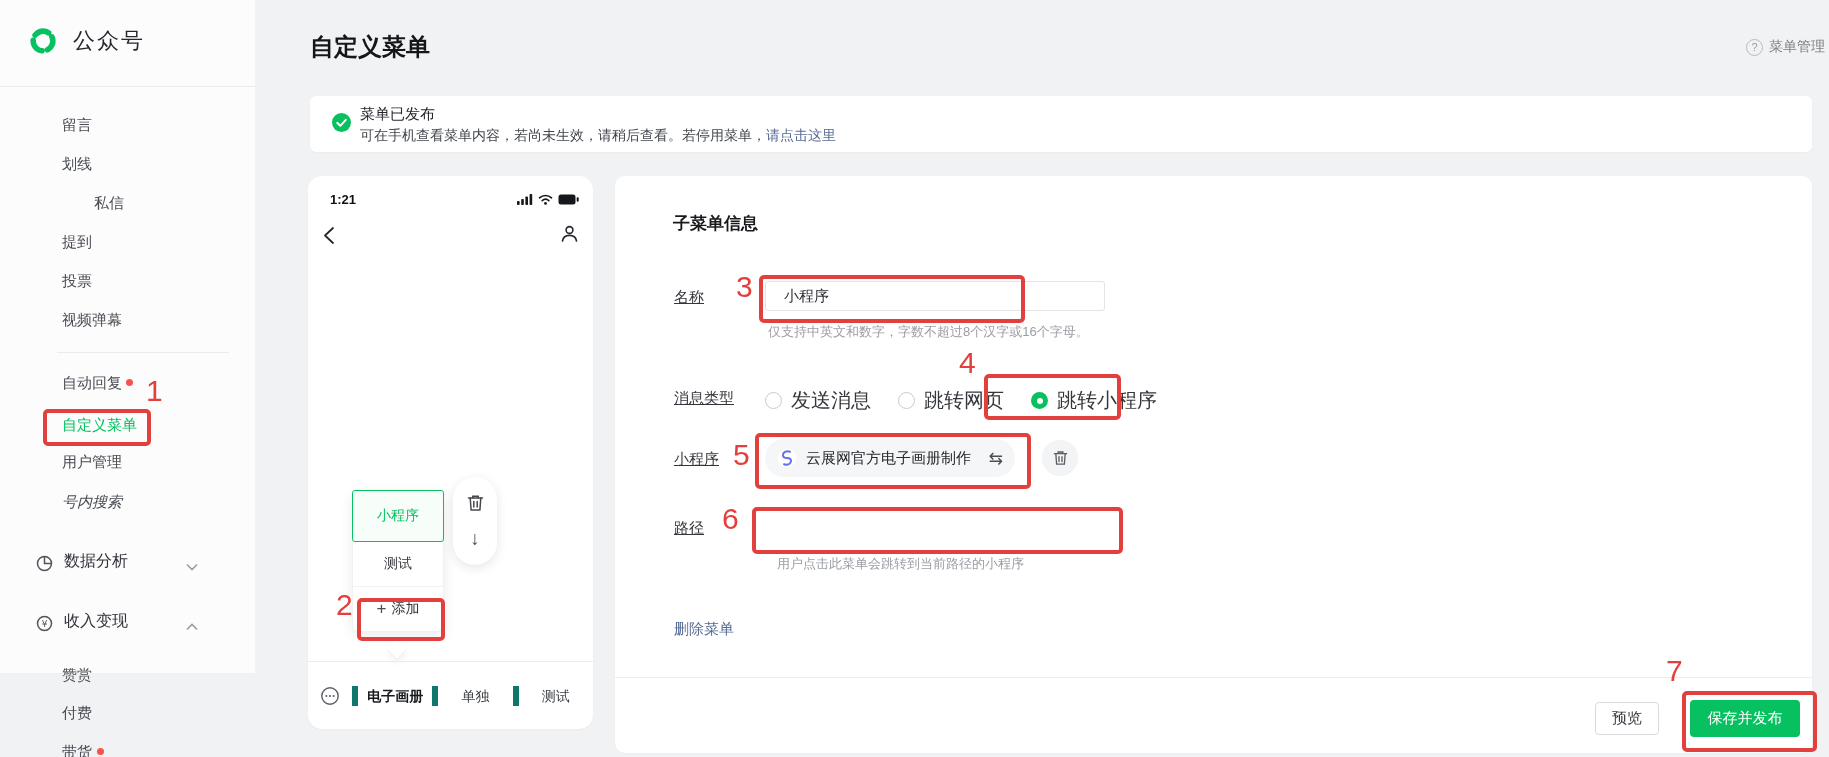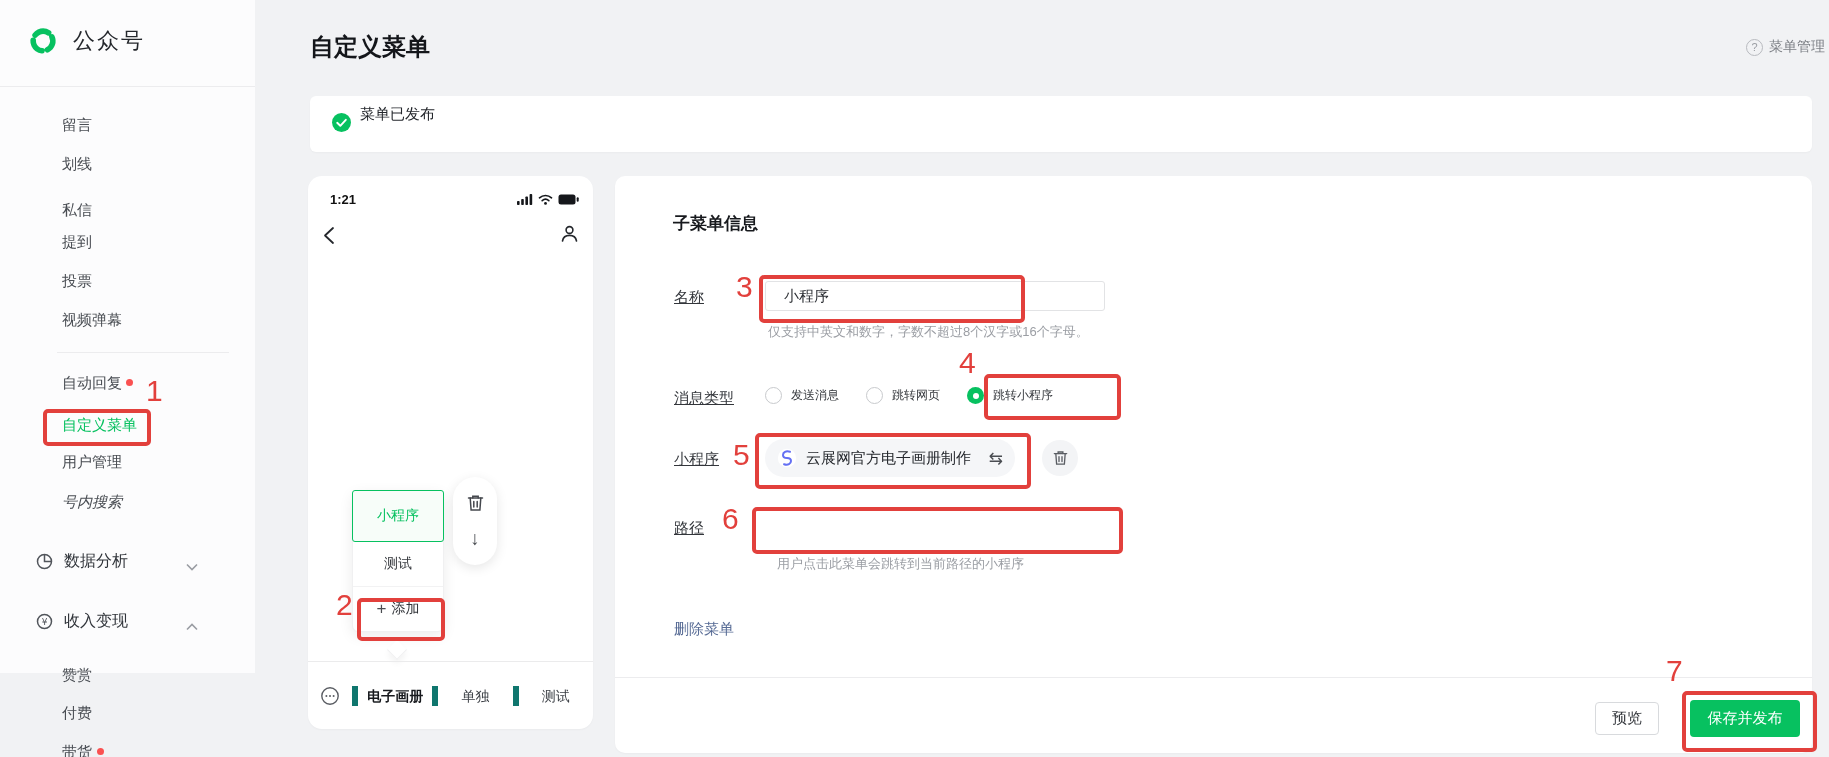--- a/index.html
+++ b/index.html
@@ -12,21 +12,21 @@
   }
   .abs{position:absolute;}
   .card{position:absolute;background:#ffffff;border-radius:10px;box-shadow:0 1px 2px rgba(0,0,0,.03);}
   
   .sidebar{position:absolute;left:0;top:0;width:255px;height:673px;background:#fcfcfd;}
   .logo-row{position:absolute;left:28px;top:26px;display:flex;align-items:center;gap:15px;}
   .brand{font-size:22px;color:#24272c;letter-spacing:2px;}
   .sb-divider{position:absolute;height:1px;background:#ececee;}
   .sb-item{position:absolute;left:62px;font-size:15px;color:#494d53;cursor:pointer;white-space:nowrap;}
   .sb-item.active{color:#07c160;}
-  .sb-section{position:absolute;left:36px;display:flex;align-items:center;gap:11px;font-size:16px;color:#30343a;cursor:pointer;}
+  .sb-section{position:absolute;left:36px;display:flex;align-items:flex-end;gap:11px;font-size:16px;color:#30343a;cursor:pointer;}
   .dot{position:absolute;width:7px;height:7px;border-radius:50%;background:#fa5151;}
   .chev{position:absolute;left:186px;}
   
   .page-title{position:absolute;left:310px;top:31px;font-size:24px;font-weight:700;color:#14161a;margin:0;}
   .help{position:absolute;right:4px;top:38px;display:flex;align-items:center;gap:6px;font-size:14px;color:#7d8086;cursor:pointer;}
   .qmark{width:15px;height:15px;border-radius:50%;border:1px solid #b8babf;color:#9a9da3;font-size:11px;display:flex;align-items:center;justify-content:center;}
   
   .notice{left:310px;top:96px;width:1502px;height:56px;border-radius:6px;}
   .notice-title{position:absolute;left:50px;top:9px;font-size:15px;color:#24272c;font-weight:500;}
   .notice-body{position:absolute;left:50px;top:31px;font-size:14px;color:#42464c;}
@@ -52,21 +52,21 @@
   
   .form{left:615px;top:176px;width:1197px;height:577px;border-radius:10px;}
   .form-title{position:absolute;left:58px;top:36px;font-size:17px;font-weight:700;color:#17191d;}
   .flabel{position:absolute;left:59px;font-size:15px;color:#33363b;text-decoration:underline;}
   .tinput{position:absolute;border:1px solid #e2e3e5;border-radius:3px;background:#fff;font-size:15px;color:#2b2e33;display:flex;align-items:center;padding:0 18px;box-sizing:border-box;white-space:nowrap;overflow:hidden;}
   .hint{position:absolute;font-size:13px;color:#9b9ea4;text-align:right;}
   .radio{display:flex;align-items:center;gap:9px;cursor:pointer;}
   .rb{width:17px;height:17px;border-radius:50%;border:1px solid #c8cacd;background:#fff;box-sizing:border-box;}
   .rb.on{border:none;background:#07c160;position:relative;}
   .rb.on::after{content:"";position:absolute;left:5.5px;top:5.5px;width:6px;height:6px;border-radius:50%;background:#fff;}
-  .radio-label{font-size:12px;color:#33363b;text-align:center;}
+  .radio-label{font-size:20px;color:#33363b;text-align:center;}
   .mp-pill{position:absolute;left:150px;top:263px;width:250px;height:38px;background:#f5f6f8;border-radius:19px;display:flex;align-items:center;gap:9px;padding:0 12px;box-sizing:border-box;cursor:pointer;}
   .mp-name{font-size:15px;color:#25282d;flex:1;white-space:nowrap;overflow:hidden;}
   .swap{font-size:17px;color:#4a4d52;}
   .trash-btn{position:absolute;left:427px;top:264px;width:36px;height:36px;border-radius:50%;background:#f3f4f6;display:flex;align-items:center;justify-content:center;cursor:pointer;}
   .del-link{position:absolute;left:59px;top:444px;font-size:15px;color:#576b95;cursor:pointer;}
   .form-divider{position:absolute;left:0;top:501px;width:1197px;height:1px;background:#ececee;}
   .btn{position:absolute;border-radius:4px;font-size:15px;display:flex;align-items:center;justify-content:center;cursor:pointer;box-sizing:border-box;}
   .btn-preview{left:980px;top:526px;width:64px;height:33px;background:#fff;border:1px solid #d8dadd;color:#33363b;}
   .btn-publish{left:1075px;top:524px;width:110px;height:37px;background:#07c160;color:#fff;}
   
@@ -83,21 +83,21 @@
       <svg width="30" height="30" viewBox="0 0 32 32">
         <circle cx="16" cy="16" r="10.5" fill="none" stroke="#07c160" stroke-width="6" stroke-linecap="round" stroke-dasharray="16 6" transform="rotate(-25 16 16)"></circle>
       </svg>
     </span>
     <span class="brand">公众号</span>
   </div>
   <div class="sb-divider" style="left:0;top:86px;width:255px;"></div>
 
   <div class="sb-item" style="top:116px;">留言</div>
   <div class="sb-item" style="top:155px;">划线</div>
-  <div class="sb-item" style="top:201px;">私信</div>
+  <div class="sb-item" style="top:194px;margin-left:32px;">私信</div>
   <div class="sb-item" style="top:233px;">提到</div>
   <div class="sb-item" style="top:272px;">投票</div>
   <div class="sb-item" style="top:311px;">视频弹幕</div>
 
   <div class="sb-divider" style="left:57px;top:352px;width:172px;"></div>
 
   <div class="sb-item" style="top:374px;">自动回复</div>
   <span class="dot" style="left:126px;top:379px;"></span>
 
   <div class="sb-item active" style="top:416px;">自定义菜单</div>
@@ -148,20 +148,23 @@
 </div>
 
 <section class="card notice">
   <span class="ic" style="position:absolute;left:22px;top:17px;">
     <svg width="19" height="19" viewBox="0 0 19 19">
         <circle cx="9.5" cy="9.5" r="9.5" fill="#07c160"></circle>
         <polyline points="5.2,9.8 8.3,12.8 13.8,6.8" fill="none" stroke="#fff" stroke-width="1.9" stroke-linecap="round" stroke-linejoin="round"></polyline>
       </svg>
   </span>
   <div class="notice-title">菜单已发布</div>
+  <div class="notice-body">
+    <span>可在手机查看菜单内容，若尚未生效，请稍后查看。若停用菜单，</span><a class="link">请点击这里</a>
+  </div>
 </section>
 
 <section class="card phone">
   <span class="ph-time">1:21</span>
   <span class="ph-status">
     <span class="ic">
       <svg width="16" height="11" viewBox="0 0 16 11">
           <g fill="#15171b">
             <rect x="0" y="7" width="2.6" height="4" rx="0.8"></rect>
             <rect x="4.2" y="5" width="2.6" height="6" rx="0.8"></rect>

